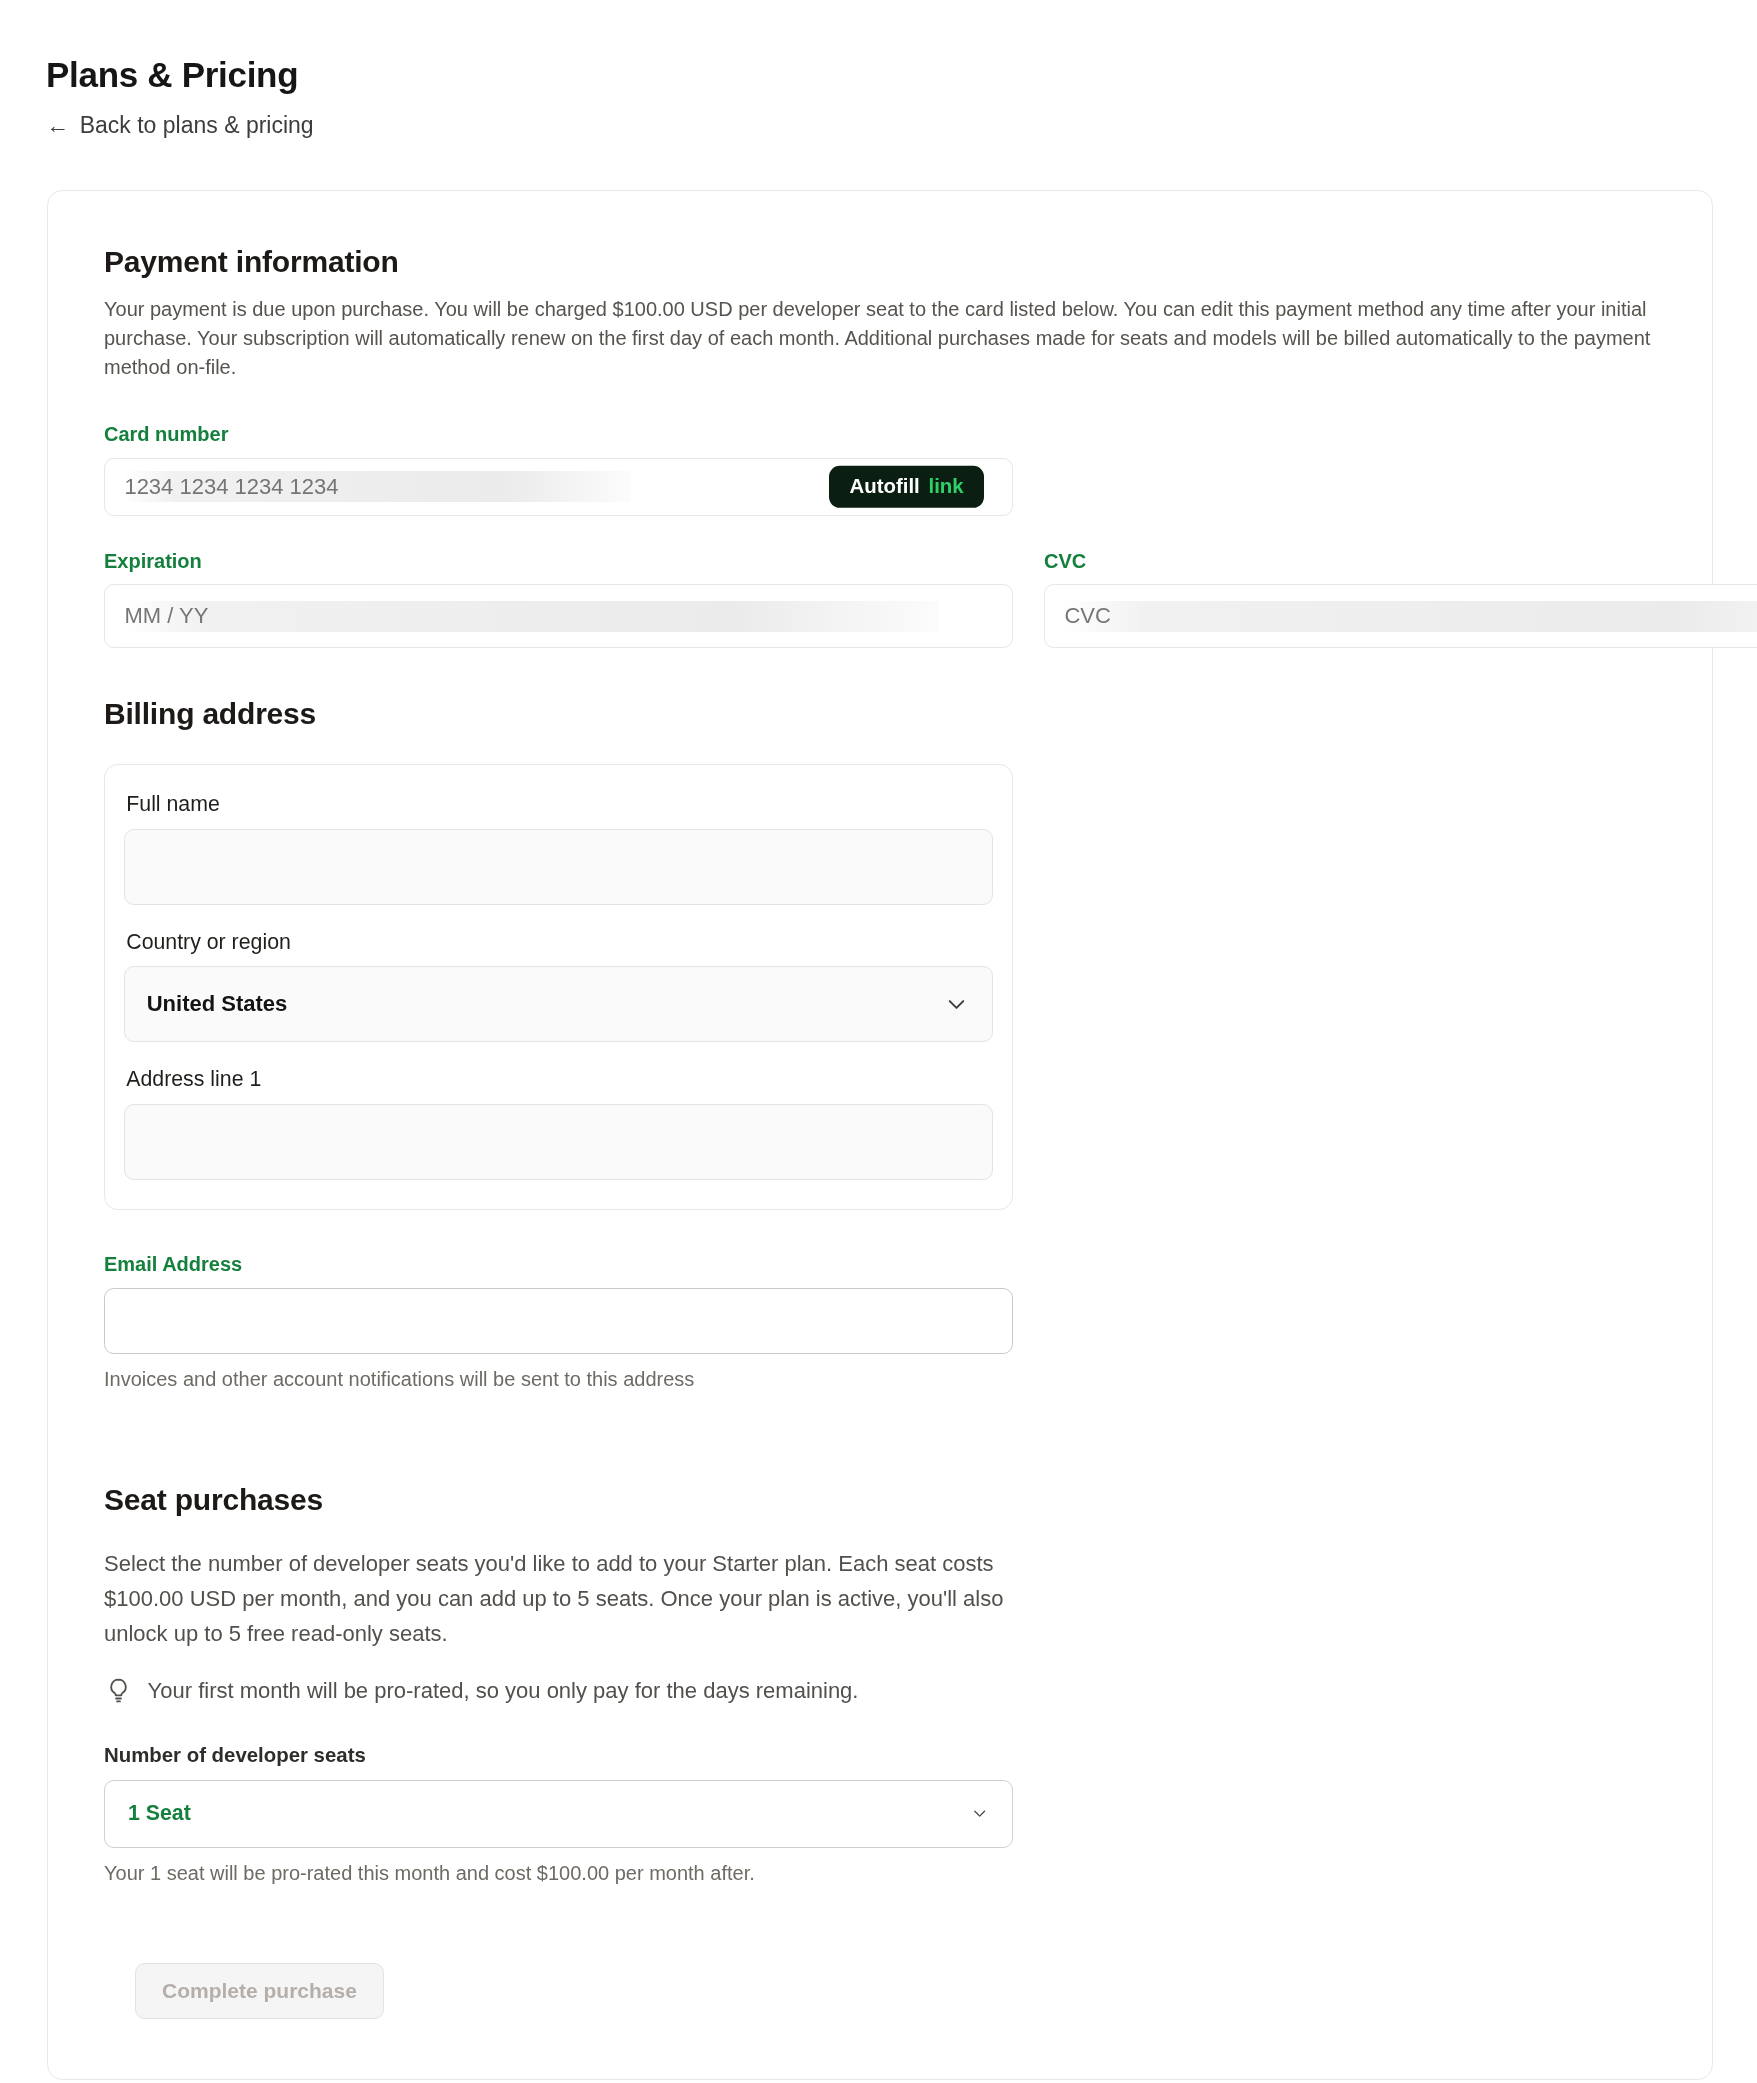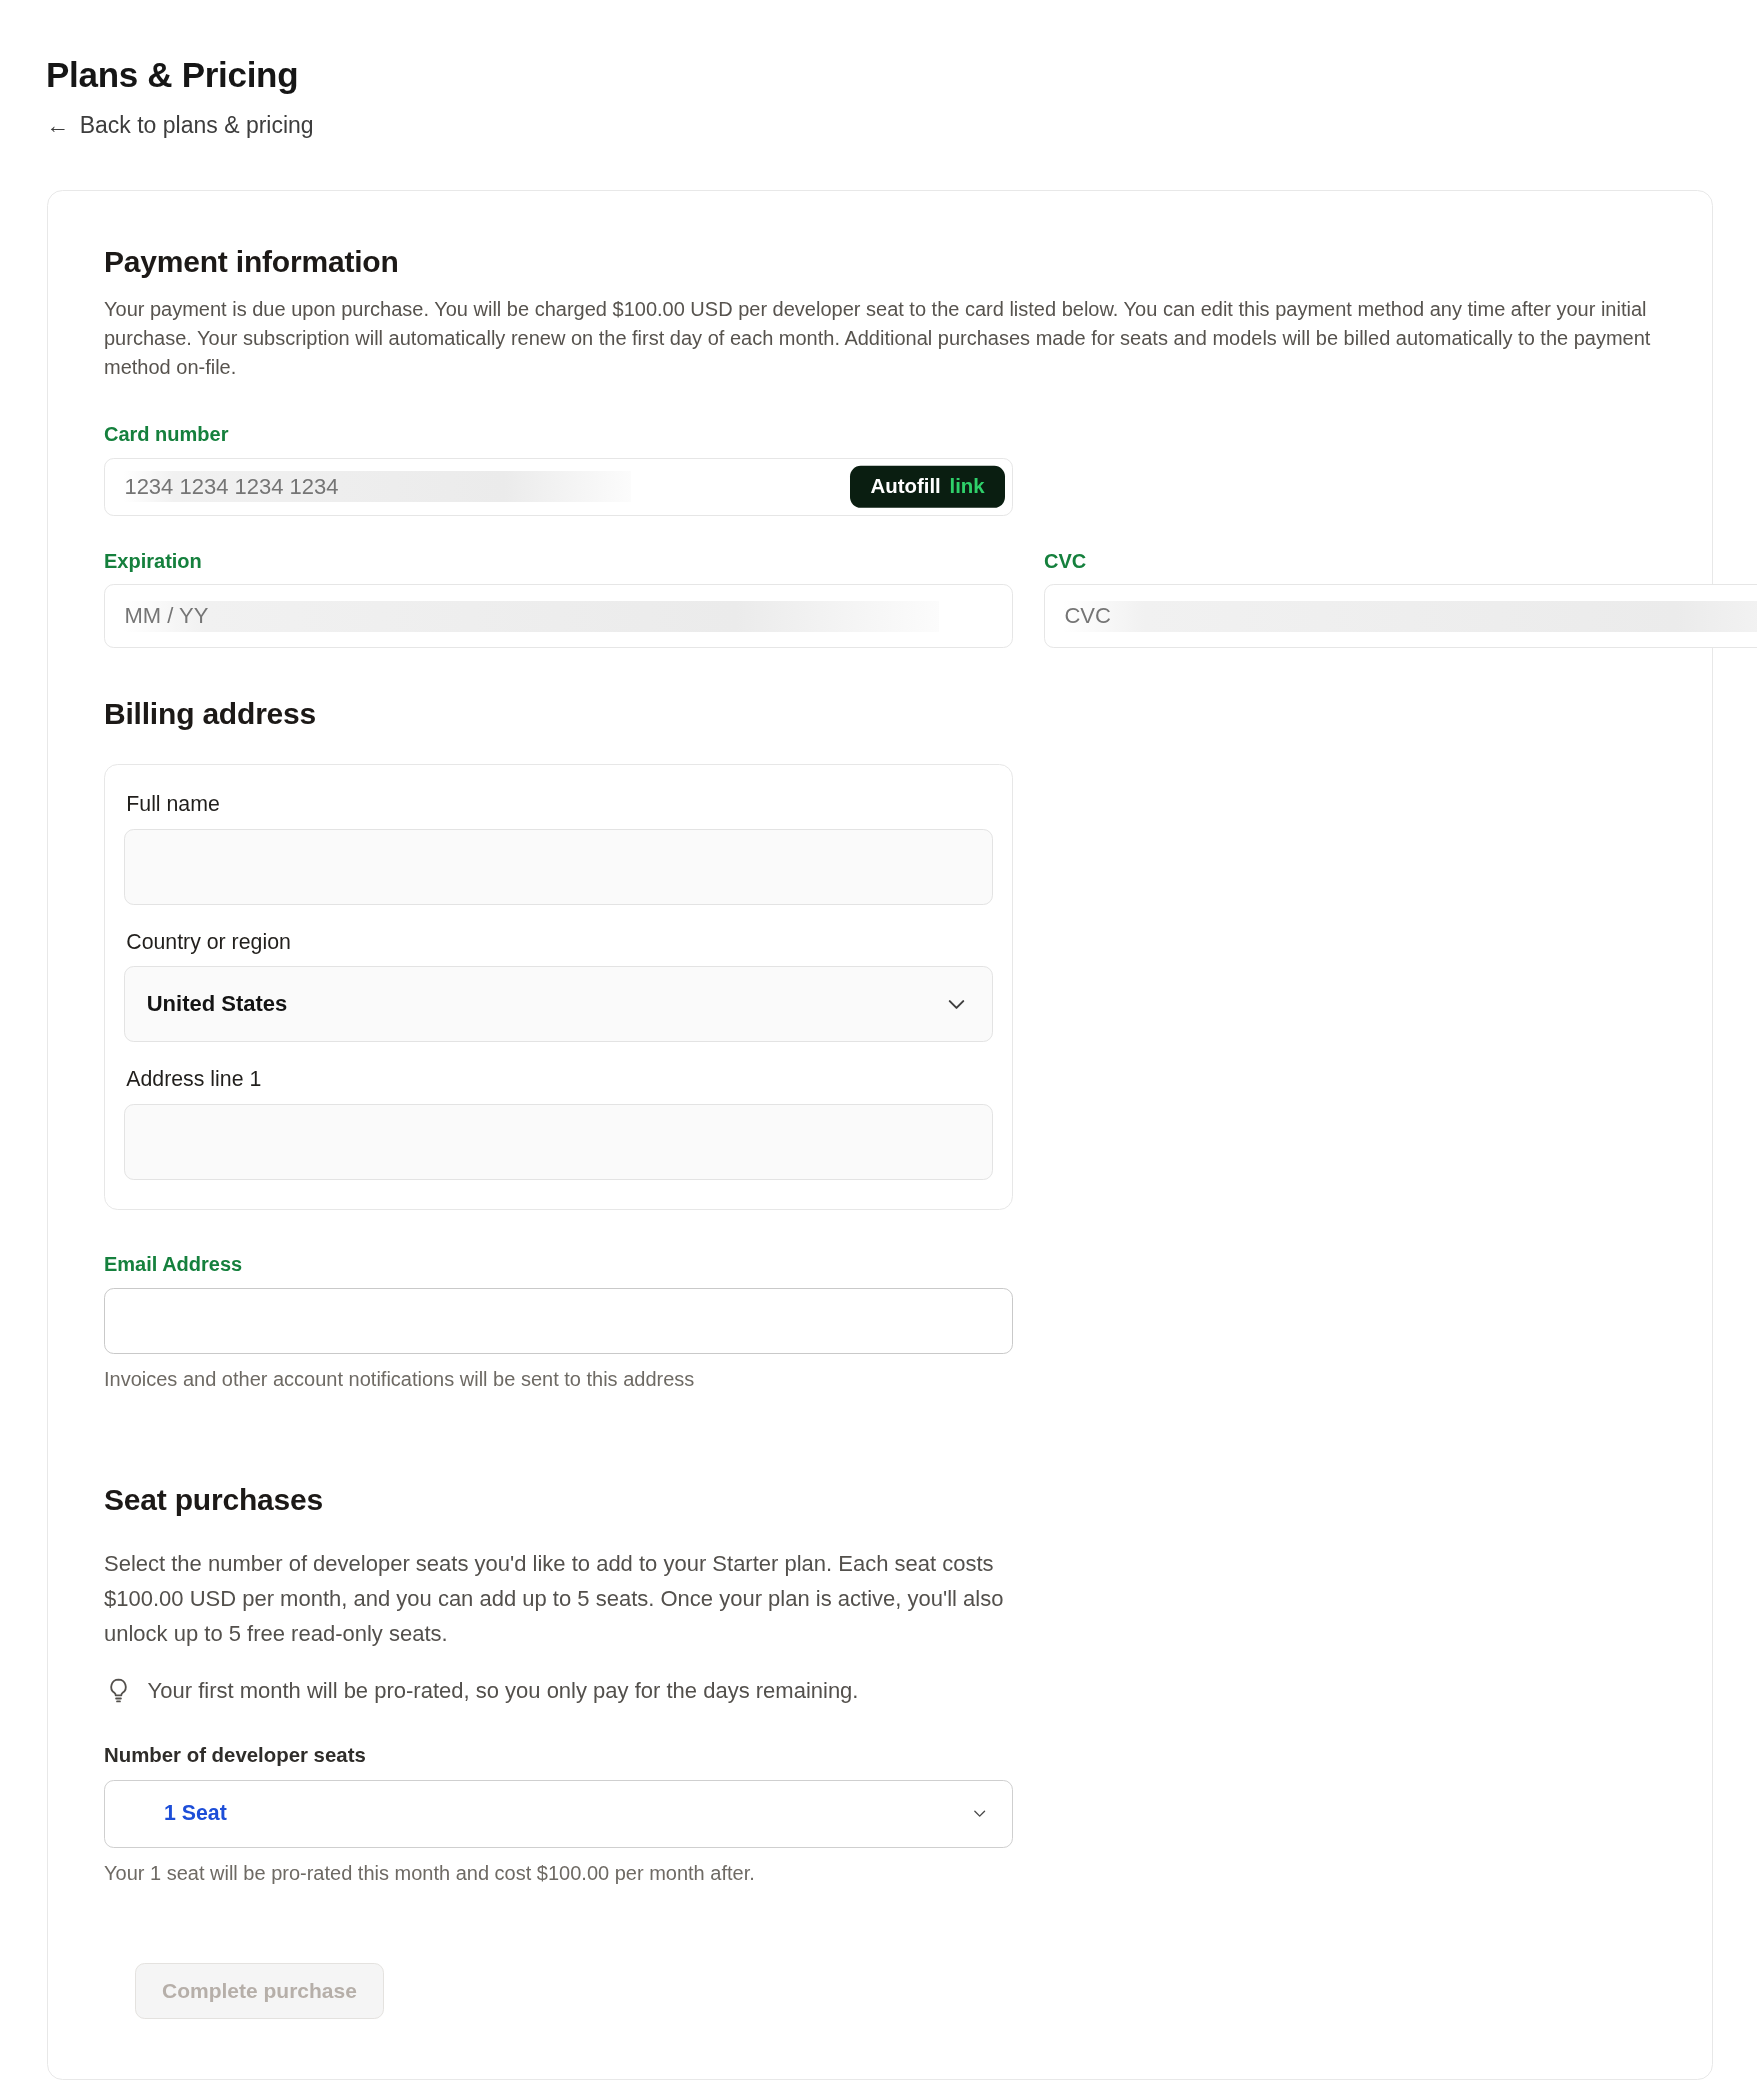--- a/index.html
+++ b/index.html
@@ -76,21 +76,21 @@
     outline: none;
     background: transparent;
     padding: 0 19.4px;
     font-family: "Liberation Sans", sans-serif;
     font-size: 22px;
     color: #444444;
   }
   .stripe-input input::placeholder { color: #757575; opacity: 1; }
   .autofill-btn {
     position: absolute;
-    right: 7px;
+    right: 28px;
     top: 50%;
     transform: translateY(-50%);
     display: inline-flex;
     align-items: center;
     gap: 8.7px;
     background: #0a1e11;
     border: none;
     border-radius: 10.7px;
     padding: 9.7px 20.4px;
     font-family: "Liberation Sans", sans-serif;
@@ -196,21 +196,21 @@
     height: 68px;
     background: #ffffff;
     border: 1px solid #cfcfcf;
     border-radius: 9.7px;
     display: flex;
     align-items: center;
     justify-content: space-between;
     padding: 0 23px;
     cursor: pointer;
   }
-  .seat-select .select-value { font-weight: 700; font-size: 21.3px; color: #1d4ed8; margin-left: 36px; }
+  .seat-select .select-value { font-weight: 700; font-size: 21.3px; color: #15803d; }
   .complete-btn {
     margin-top: 78px;
     display: inline-block;
     background: #f5f5f5;
     border: 1px solid #e4e2df;
     border-radius: 9.7px;
     padding: 14.6px 26px;
     font-family: "Liberation Sans", sans-serif;
     font-size: 21px;
     font-weight: 600;

